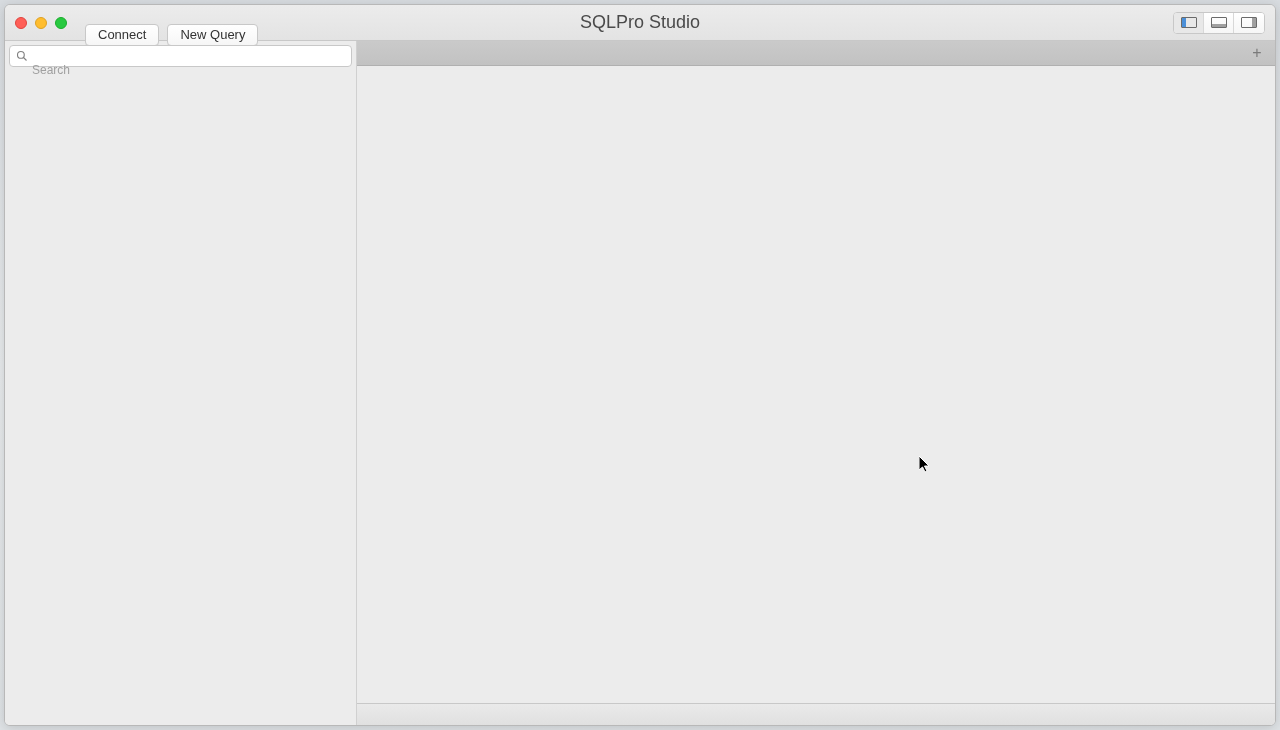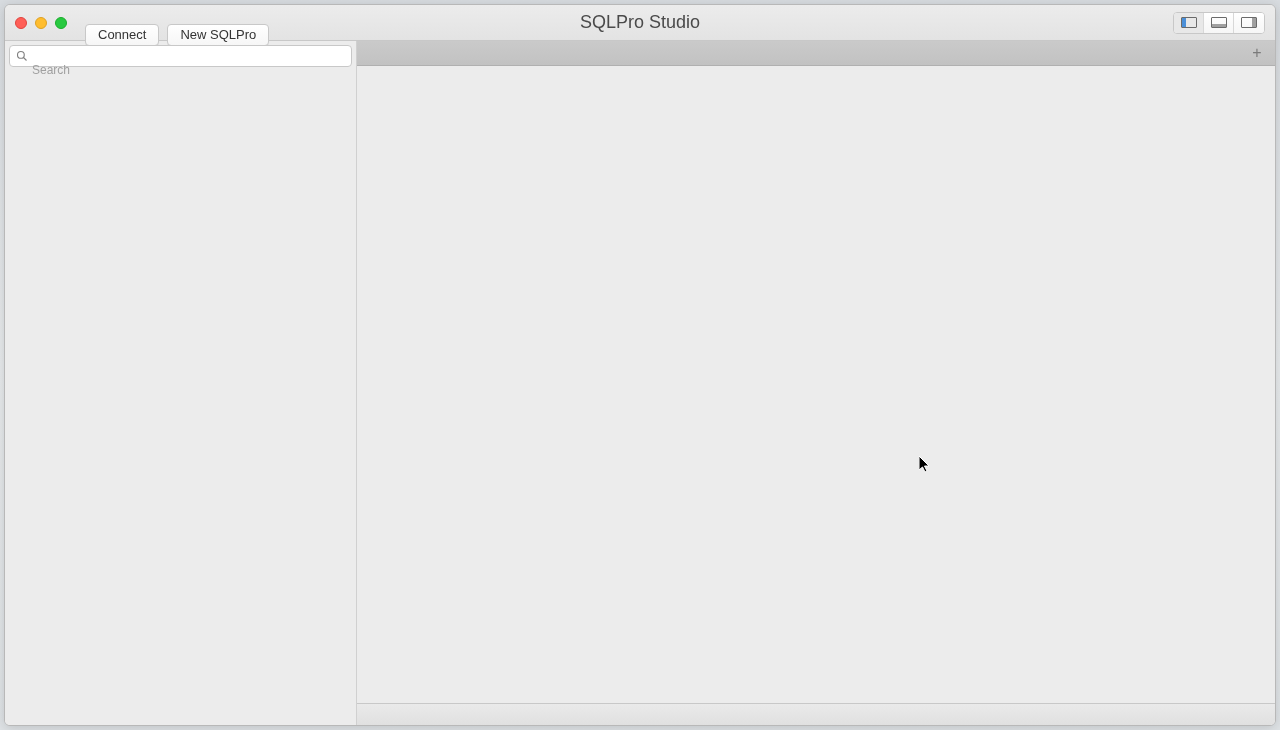--- a/index.html
+++ b/index.html
@@ -257,21 +257,21 @@
 
   <div class="titlebar">
     <div class="traffic-lights">
       <div class="traffic-light tl-close"></div>
       <div class="traffic-light tl-min"></div>
       <div class="traffic-light tl-max"></div>
     </div>
 
     <div class="toolbar-buttons">
       <button class="toolbar-btn">Connect</button>
-      <button class="toolbar-btn">New SQLPro</button>
+      <button class="toolbar-btn">New Query</button>
     </div>
 
     <div class="window-title">SQLPro Studio</div>
 
     <div class="layout-controls">
       <button class="layout-btn active">
         <span class="layout-icon left"></span>
       </button>
       <button class="layout-btn">
         <span class="layout-icon bottom"></span>

